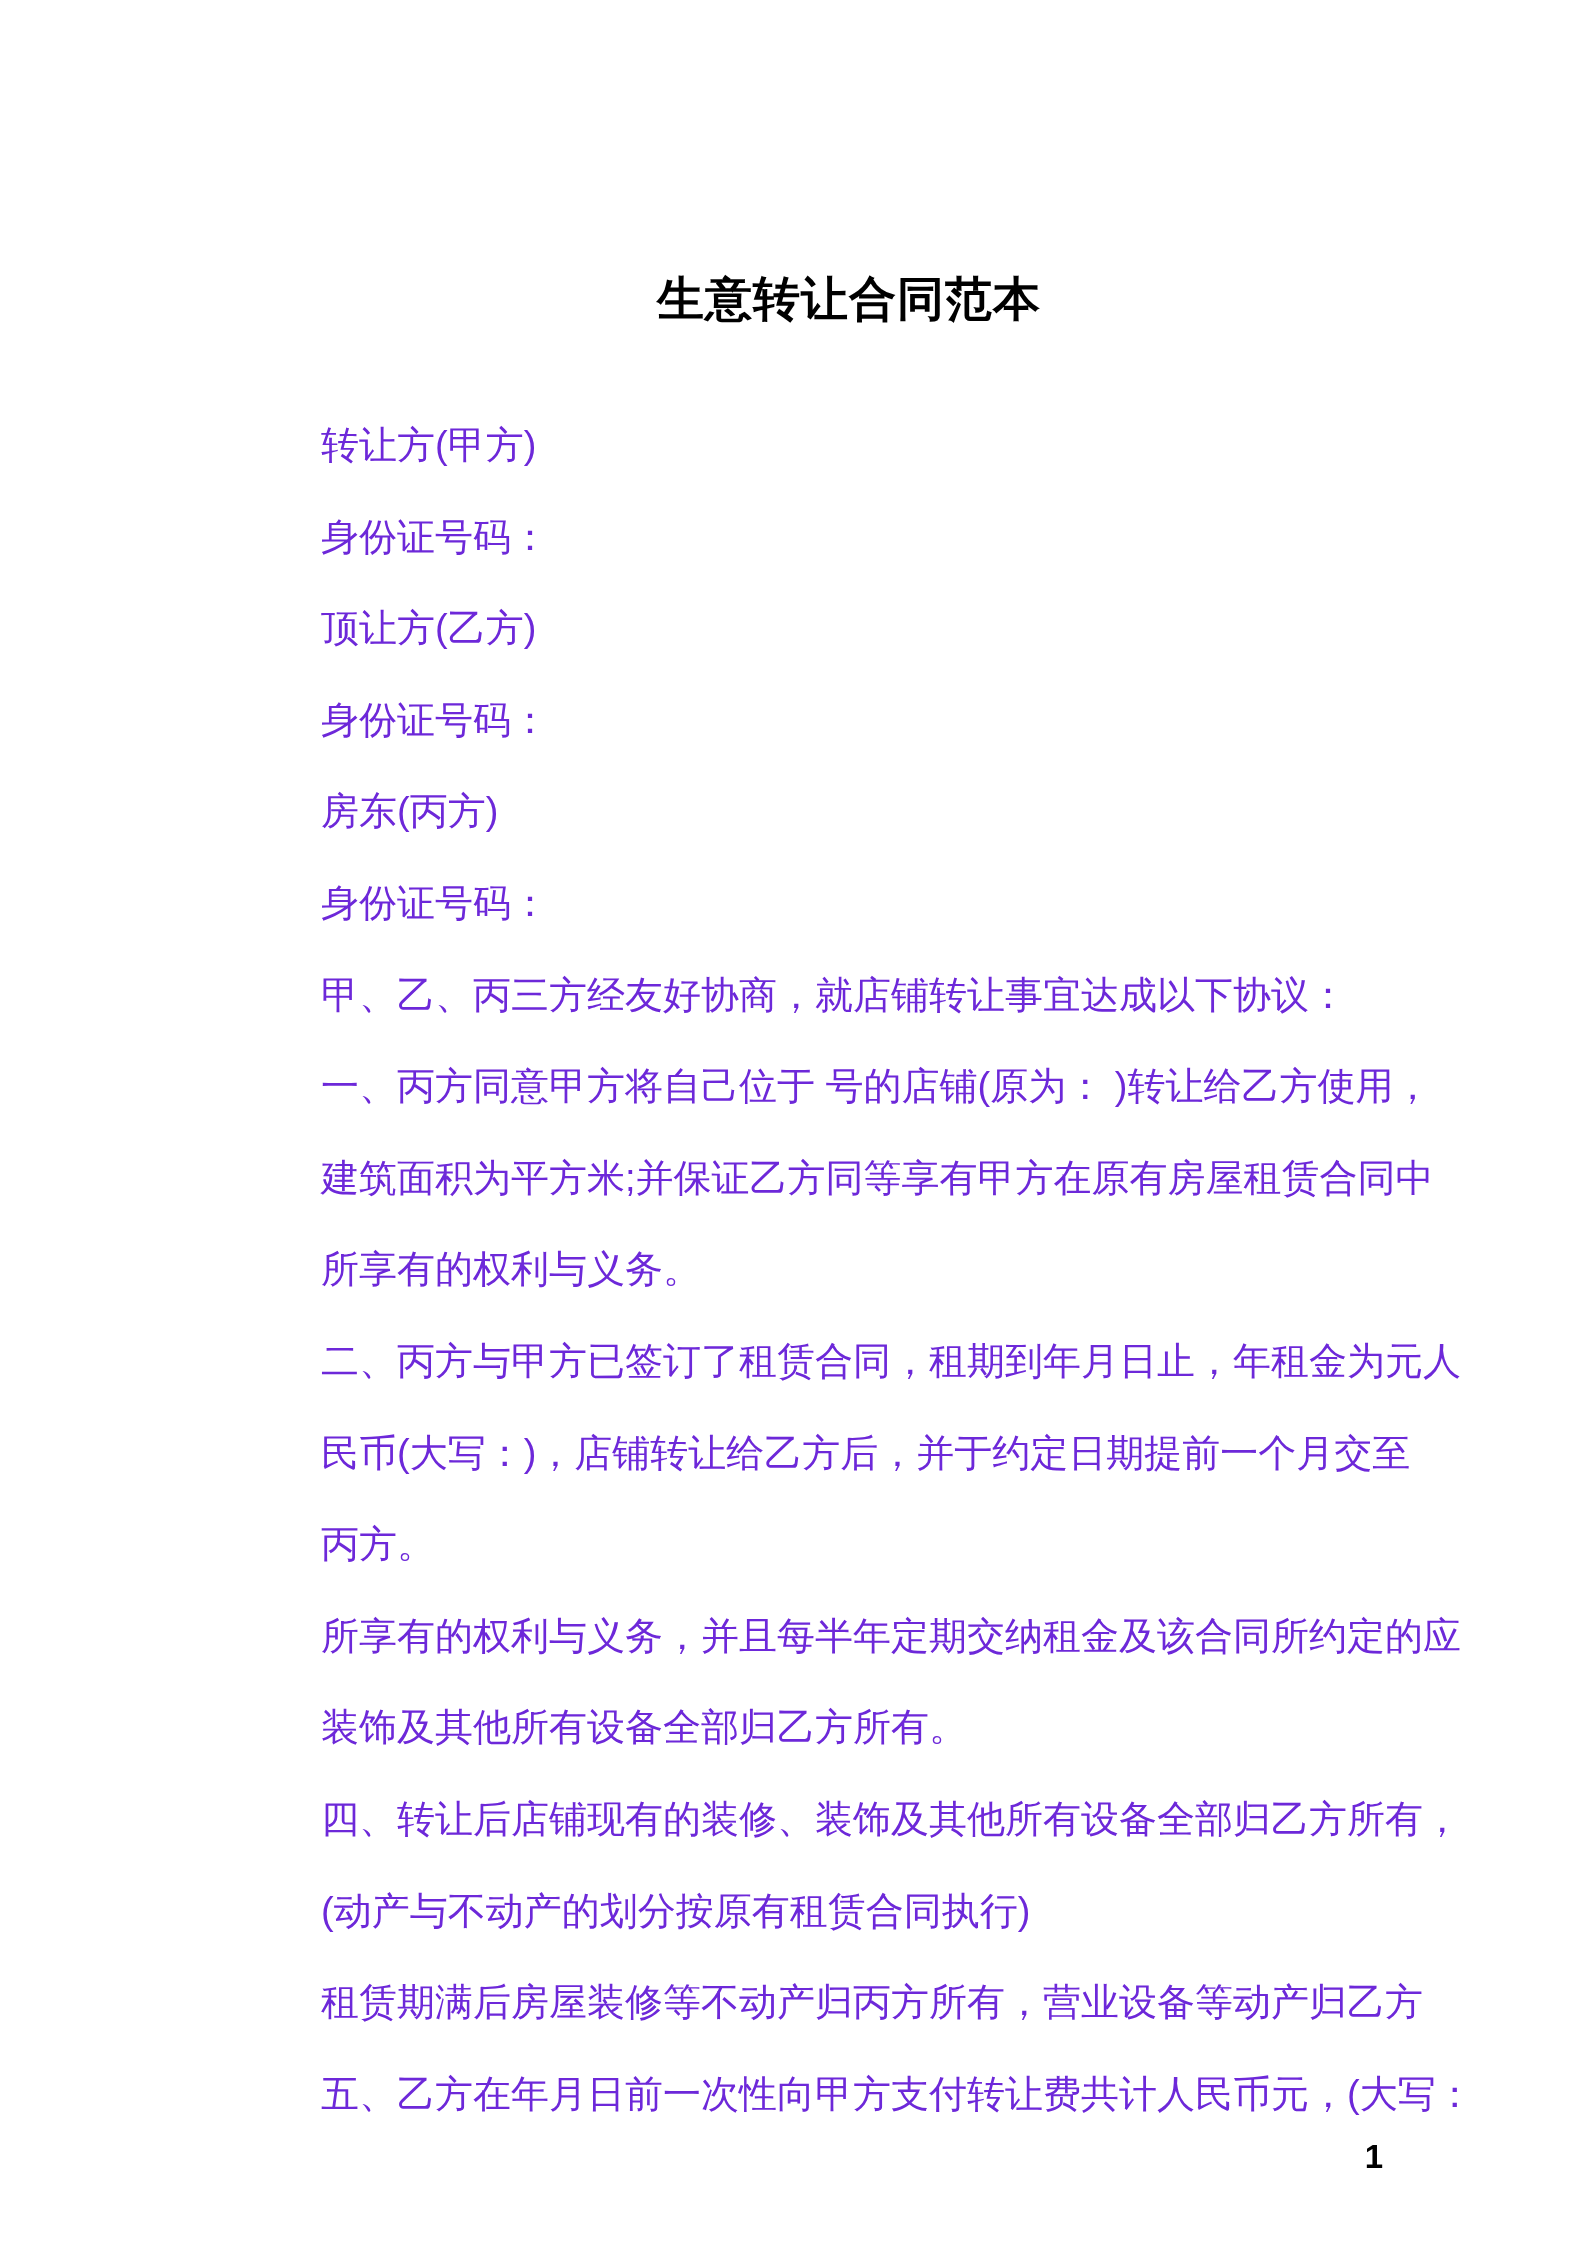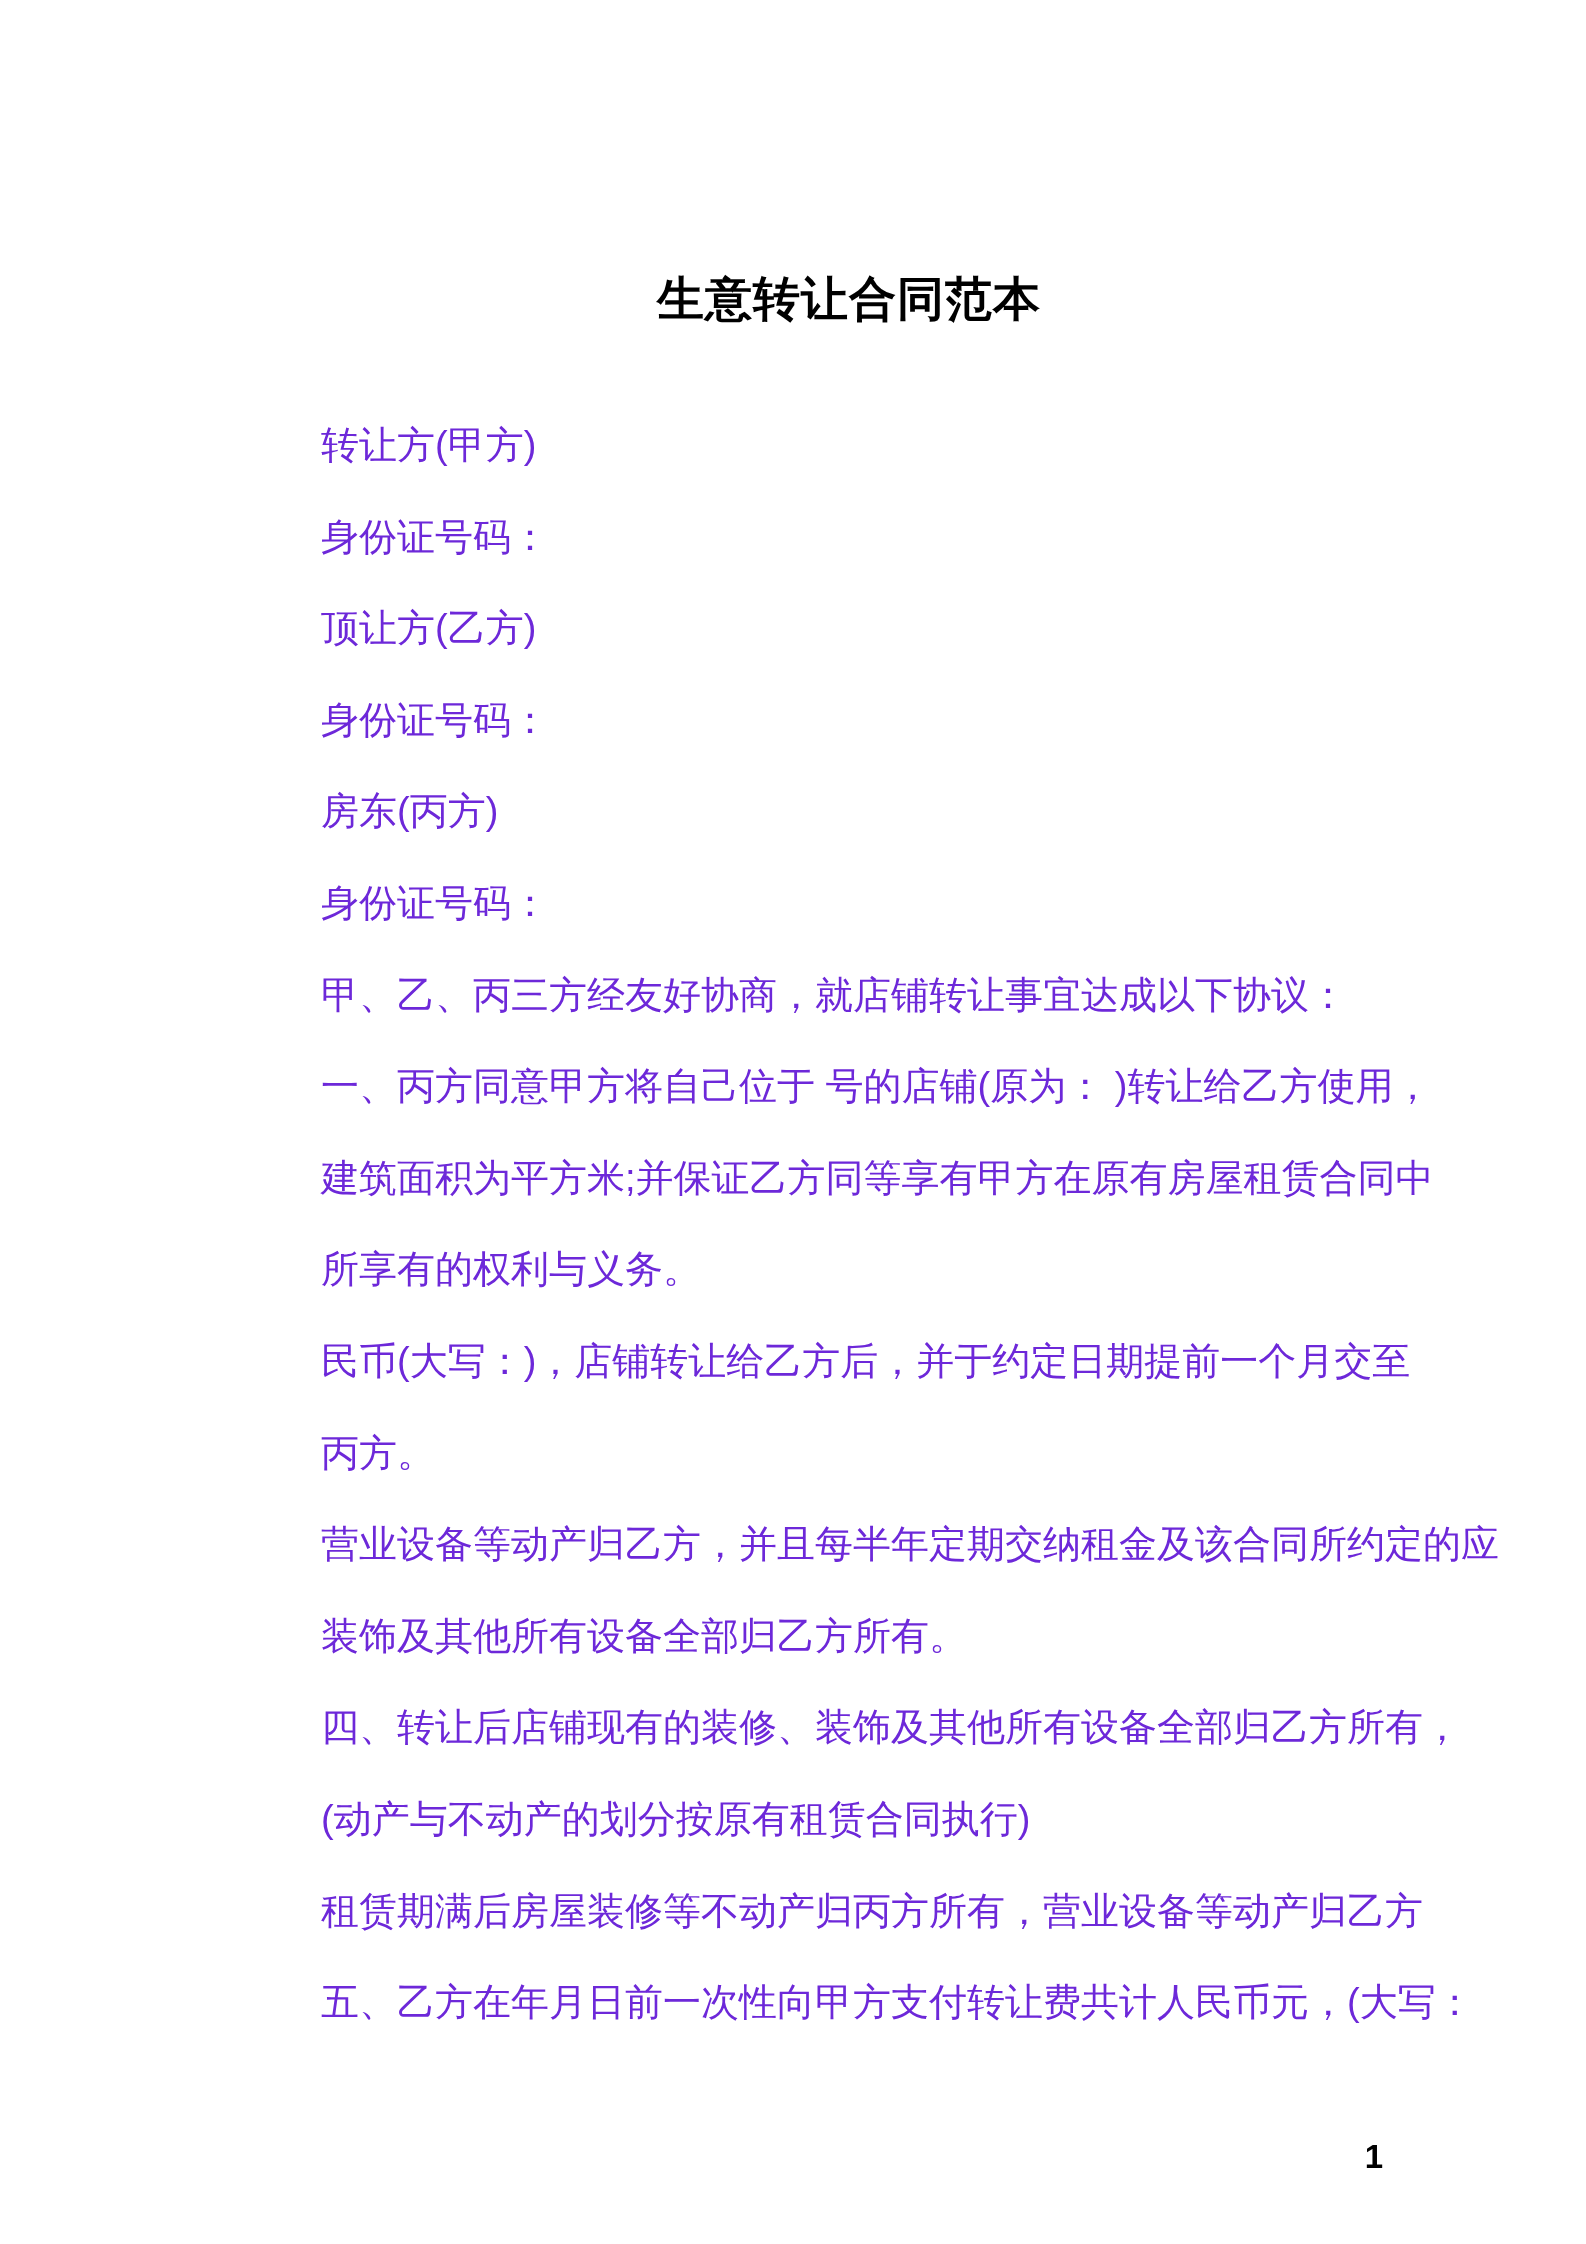--- a/index.html
+++ b/index.html
@@ -62,23 +62,24 @@
     <div class="doc-line">转让方(甲方)</div>
     <div class="doc-line">身份证号码：</div>
     <div class="doc-line">顶让方(乙方)</div>
     <div class="doc-line">身份证号码：</div>
     <div class="doc-line">房东(丙方)</div>
     <div class="doc-line">身份证号码：</div>
     <div class="doc-line">甲、乙、丙三方经友好协商，就店铺转让事宜达成以下协议：</div>
     <div class="doc-line">一、丙方同意甲方将自己位于 号的店铺(原为： )转让给乙方使用，</div>
     <div class="doc-line">建筑面积为平方米;并保证乙方同等享有甲方在原有房屋租赁合同中</div>
     <div class="doc-line">所享有的权利与义务。</div>
+    <div class="doc-line">二、丙方与甲方已签订了租赁合同，租期到年月日止，年租金为元人</div>
     <div class="doc-line">民币(大写：)，店铺转让给乙方后，并于约定日期提前一个月交至</div>
     <div class="doc-line">丙方。</div>
-    <div class="doc-line">营业设备等动产归乙方，并且每半年定期交纳租金及该合同所约定的应</div>
+    <div class="doc-line">所享有的权利与义务，并且每半年定期交纳租金及该合同所约定的应</div>
     <div class="doc-line">装饰及其他所有设备全部归乙方所有。</div>
     <div class="doc-line">四、转让后店铺现有的装修、装饰及其他所有设备全部归乙方所有，</div>
     <div class="doc-line">(动产与不动产的划分按原有租赁合同执行)</div>
     <div class="doc-line">租赁期满后房屋装修等不动产归丙方所有，营业设备等动产归乙方</div>
     <div class="doc-line">五、乙方在年月日前一次性向甲方支付转让费共计人民币元，(大写：</div>
   </div>
 
   <div class="page-number">1</div>
 
 </div>

